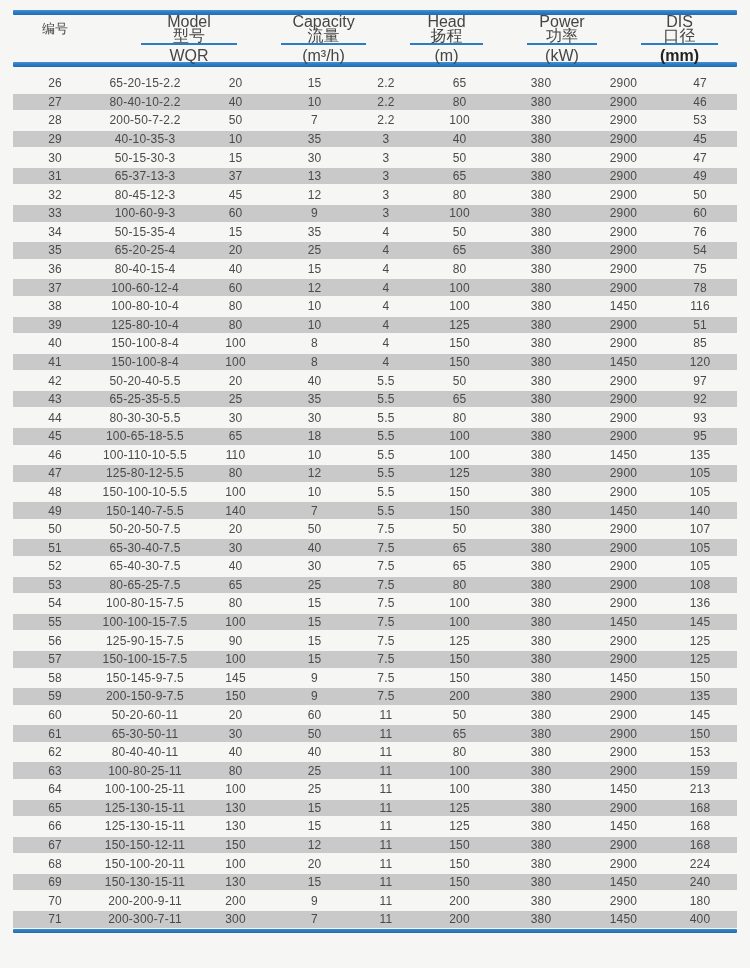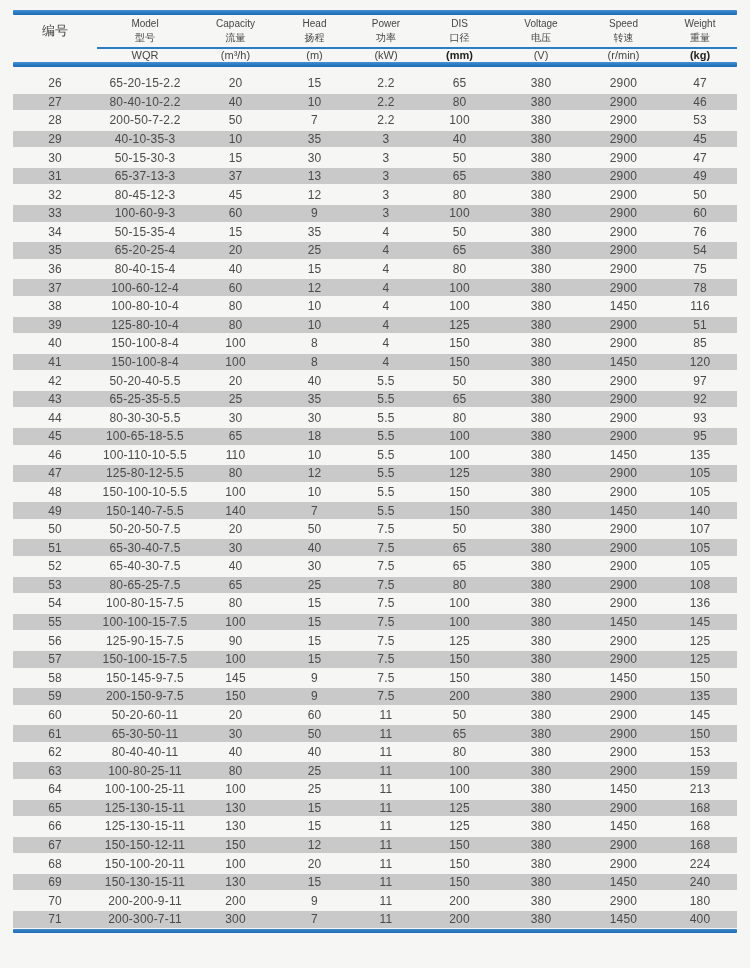--- a/index.html
+++ b/index.html
@@ -11,34 +11,34 @@
     --header-text:#454545;
   }
   *{margin:0;padding:0;box-sizing:border-box;}
   html,body{width:750px;background:var(--bg);}
   body{
     font-family:"Liberation Sans","DejaVu Sans",sans-serif;
     color:var(--text);
     width:750px;height:968px;overflow:hidden;
   }
   .page{width:750px;height:968px;position:relative;}
-  .inset{margin-left:13px;margin-right:13px;width:724px;}
+  .inset{margin-left:13px;margin-right:13px;width:724px;gap:44px;}
 
   .top-bar{margin-top:10px;height:5px;background:linear-gradient(#4a90d0,var(--blue) 45%,var(--blue-dark));border-radius:1px;}
   .bottom-line{height:4px;background:linear-gradient(#3d88cc,var(--blue-dark));border-radius:1px;}
 
   .grid{display:grid;grid-template-columns:84px 96px 85px 73px 70px 77px 86px 79px 74px;}
 
   
   .header{height:47px;}
   .hcell{display:flex;flex-direction:column;align-items:stretch;}
   .hname{flex:1;display:flex;flex-direction:column;justify-content:center;align-items:center;
-         font-size:10px;line-height:14px;color:var(--header-text);}
-  .hunit{height:15px;display:flex;align-items:center;justify-content:center;
-         font-size:11px;line-height:13px;color:var(--header-text);
+         font-size:16px;line-height:14px;color:var(--header-text);}
+  .hunit{height:23px;display:flex;align-items:center;justify-content:center;
+         font-size:16px;line-height:13px;color:var(--header-text);
          border-top:2px solid var(--blue);}
   .hcell.first .hname{font-size:13px;}
   .hcell.first .hunit{border-top:2px solid transparent;}
   .hunit.bold{font-weight:bold;color:#222;}
 
   .bar2{height:5px;background:linear-gradient(#4a90d0,var(--blue) 45%,var(--blue-dark));border-radius:1px;}
 
   
   .rows{padding-top:7px;}
   .row{height:18.59px;}

